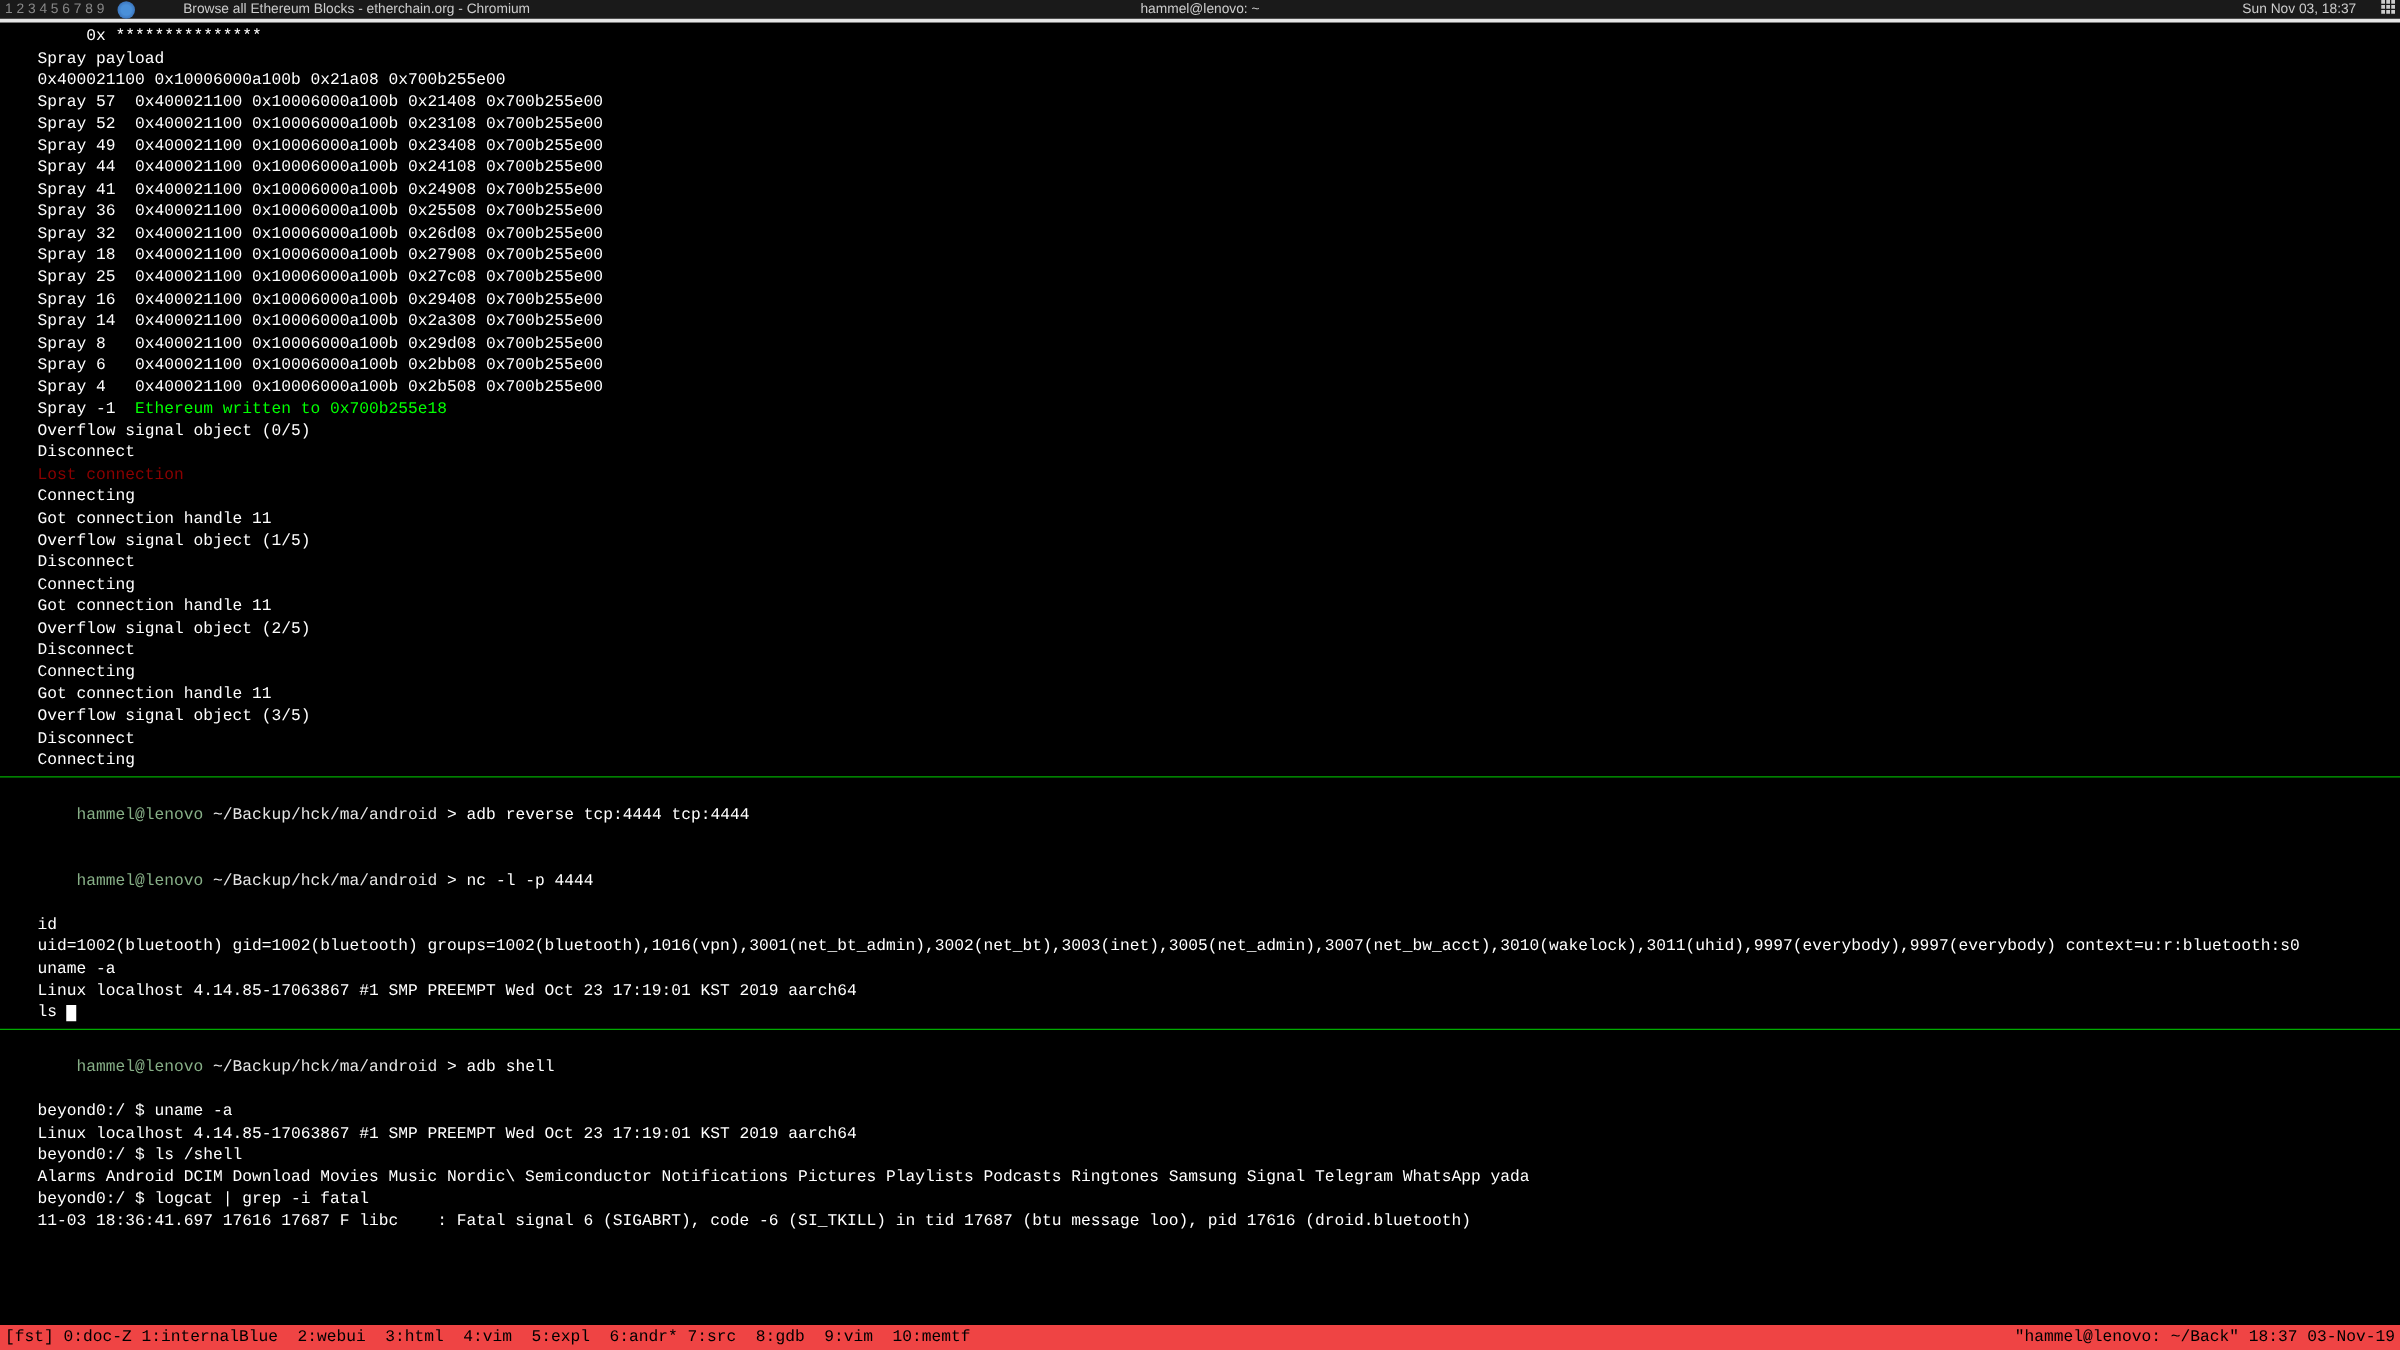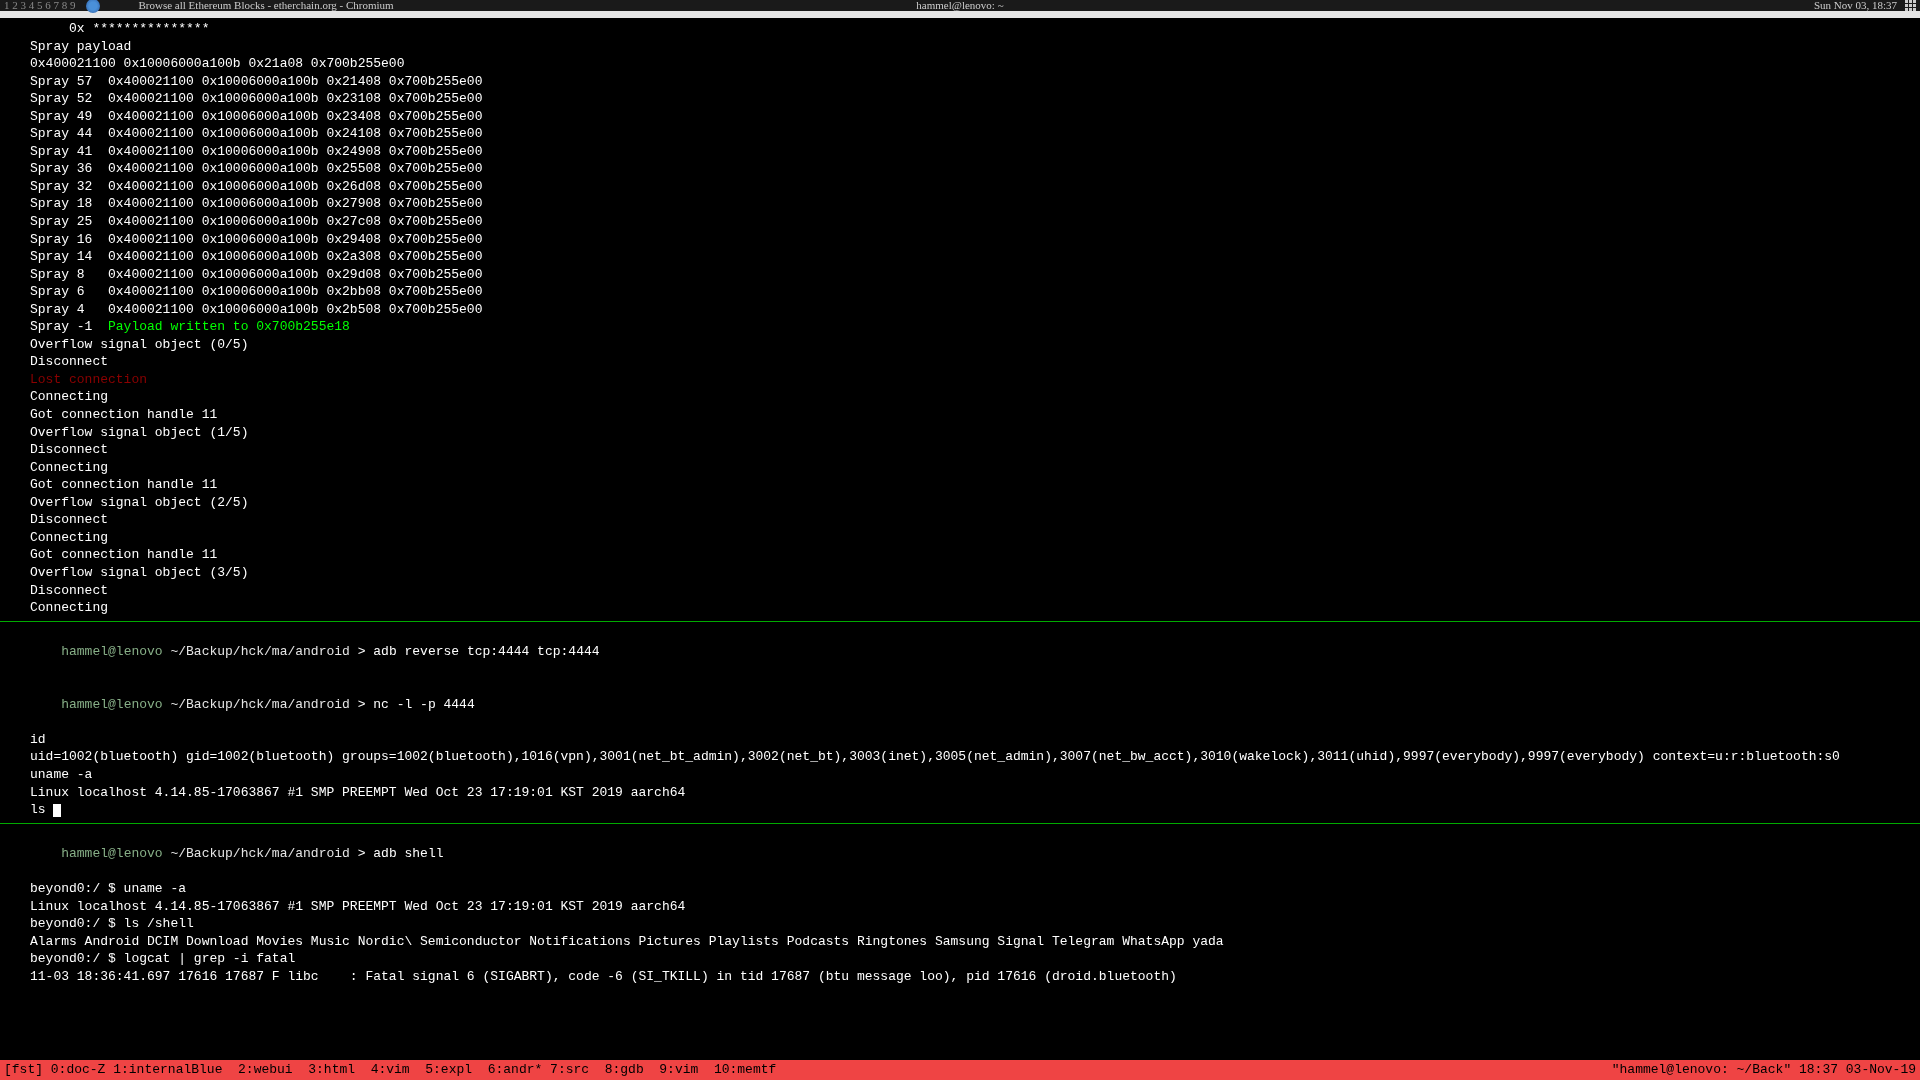--- a/index.html
+++ b/index.html
@@ -11,35 +11,35 @@
   line-height: 1.35;
   width: 1920px;
   height: 1080px;
   overflow: hidden;
 }
 .taskbar {
   background: #1a1a1a;
   height: 18px;
   display: flex;
   align-items: center;
-  border-bottom: 7px solid #e5e5e5;
-  font-family: Liberation Serif, serif;
+  border-bottom: 3px solid #e5e5e5;
+  font-family: Liberation Sans, sans-serif;
   font-size: 11px;
   color: #ccc;
 }
 .taskbar-left { display: flex; align-items: center; gap: 4px; padding-left: 2px; }
 .ws-num { color: #888; padding: 0 2px; }
 .taskbar .app-icon {
   width: 14px; height: 14px; border-radius: 50%;
   background: radial-gradient(circle, #4a90d9 40%, #2c5aa0);
   margin: 0 4px;
 }
 .taskbar-title { margin-left: 15px; padding-left: 16px; }
 .taskbar-center { position: absolute; left: 50%; transform: translateX(-50%); }
-.taskbar-right { margin-left: auto; padding-right: 4px; display: flex; gap: 8px; align-items: center; }
+.taskbar-right { margin-left: auto; padding-right: 4px; display: flex; gap: 20px; }
 .grid-icon {
   display: grid; grid-template-columns: repeat(3, 3px); grid-template-rows: repeat(3, 3px);
   gap: 1px;
 }
 .grid-icon span { background: #ccc; }
 
 .terminal-area { padding: 2px 4px; margin-left: 26px; }
 .line { white-space: pre; }
 .green { color: #00ff00; }
 .red-dim { color: #8b0000; }
@@ -101,21 +101,21 @@
       <div class="line">Spray 36  0x400021100 0x10006000a100b 0x25508 0x700b255e00</div>
       <div class="line">Spray 32  0x400021100 0x10006000a100b 0x26d08 0x700b255e00</div>
       <div class="line">Spray 18  0x400021100 0x10006000a100b 0x27908 0x700b255e00</div>
       <div class="line">Spray 25  0x400021100 0x10006000a100b 0x27c08 0x700b255e00</div>
       <div class="line">Spray 16  0x400021100 0x10006000a100b 0x29408 0x700b255e00</div>
       <div class="line">Spray 14  0x400021100 0x10006000a100b 0x2a308 0x700b255e00</div>
       <div class="line">Spray 8   0x400021100 0x10006000a100b 0x29d08 0x700b255e00</div>
       <div class="line">Spray 6   0x400021100 0x10006000a100b 0x2bb08 0x700b255e00</div>
       <div class="line">Spray 4   0x400021100 0x10006000a100b 0x2b508 0x700b255e00</div>
     </div>
-  <div class="line"><span>Spray -1  </span><span class="green">Payload written to 0x700b255e18</span></div>
+  <div class="line"><span>Spray -1  </span><span class="green">Ethereum written to 0x700b255e18</span></div>
   <div id="pane1-after">
       <div class="line">Overflow signal object (0/5)</div>
       <div class="line">Disconnect</div>
     </div>
   <div class="line red-dim">Lost connection</div>
   <div id="pane1-cycle">
       <div class="line">Connecting</div>
       <div class="line">Got connection handle 11</div>
       <div class="line">Overflow signal object (1/5)</div>
       <div class="line">Disconnect</div>

